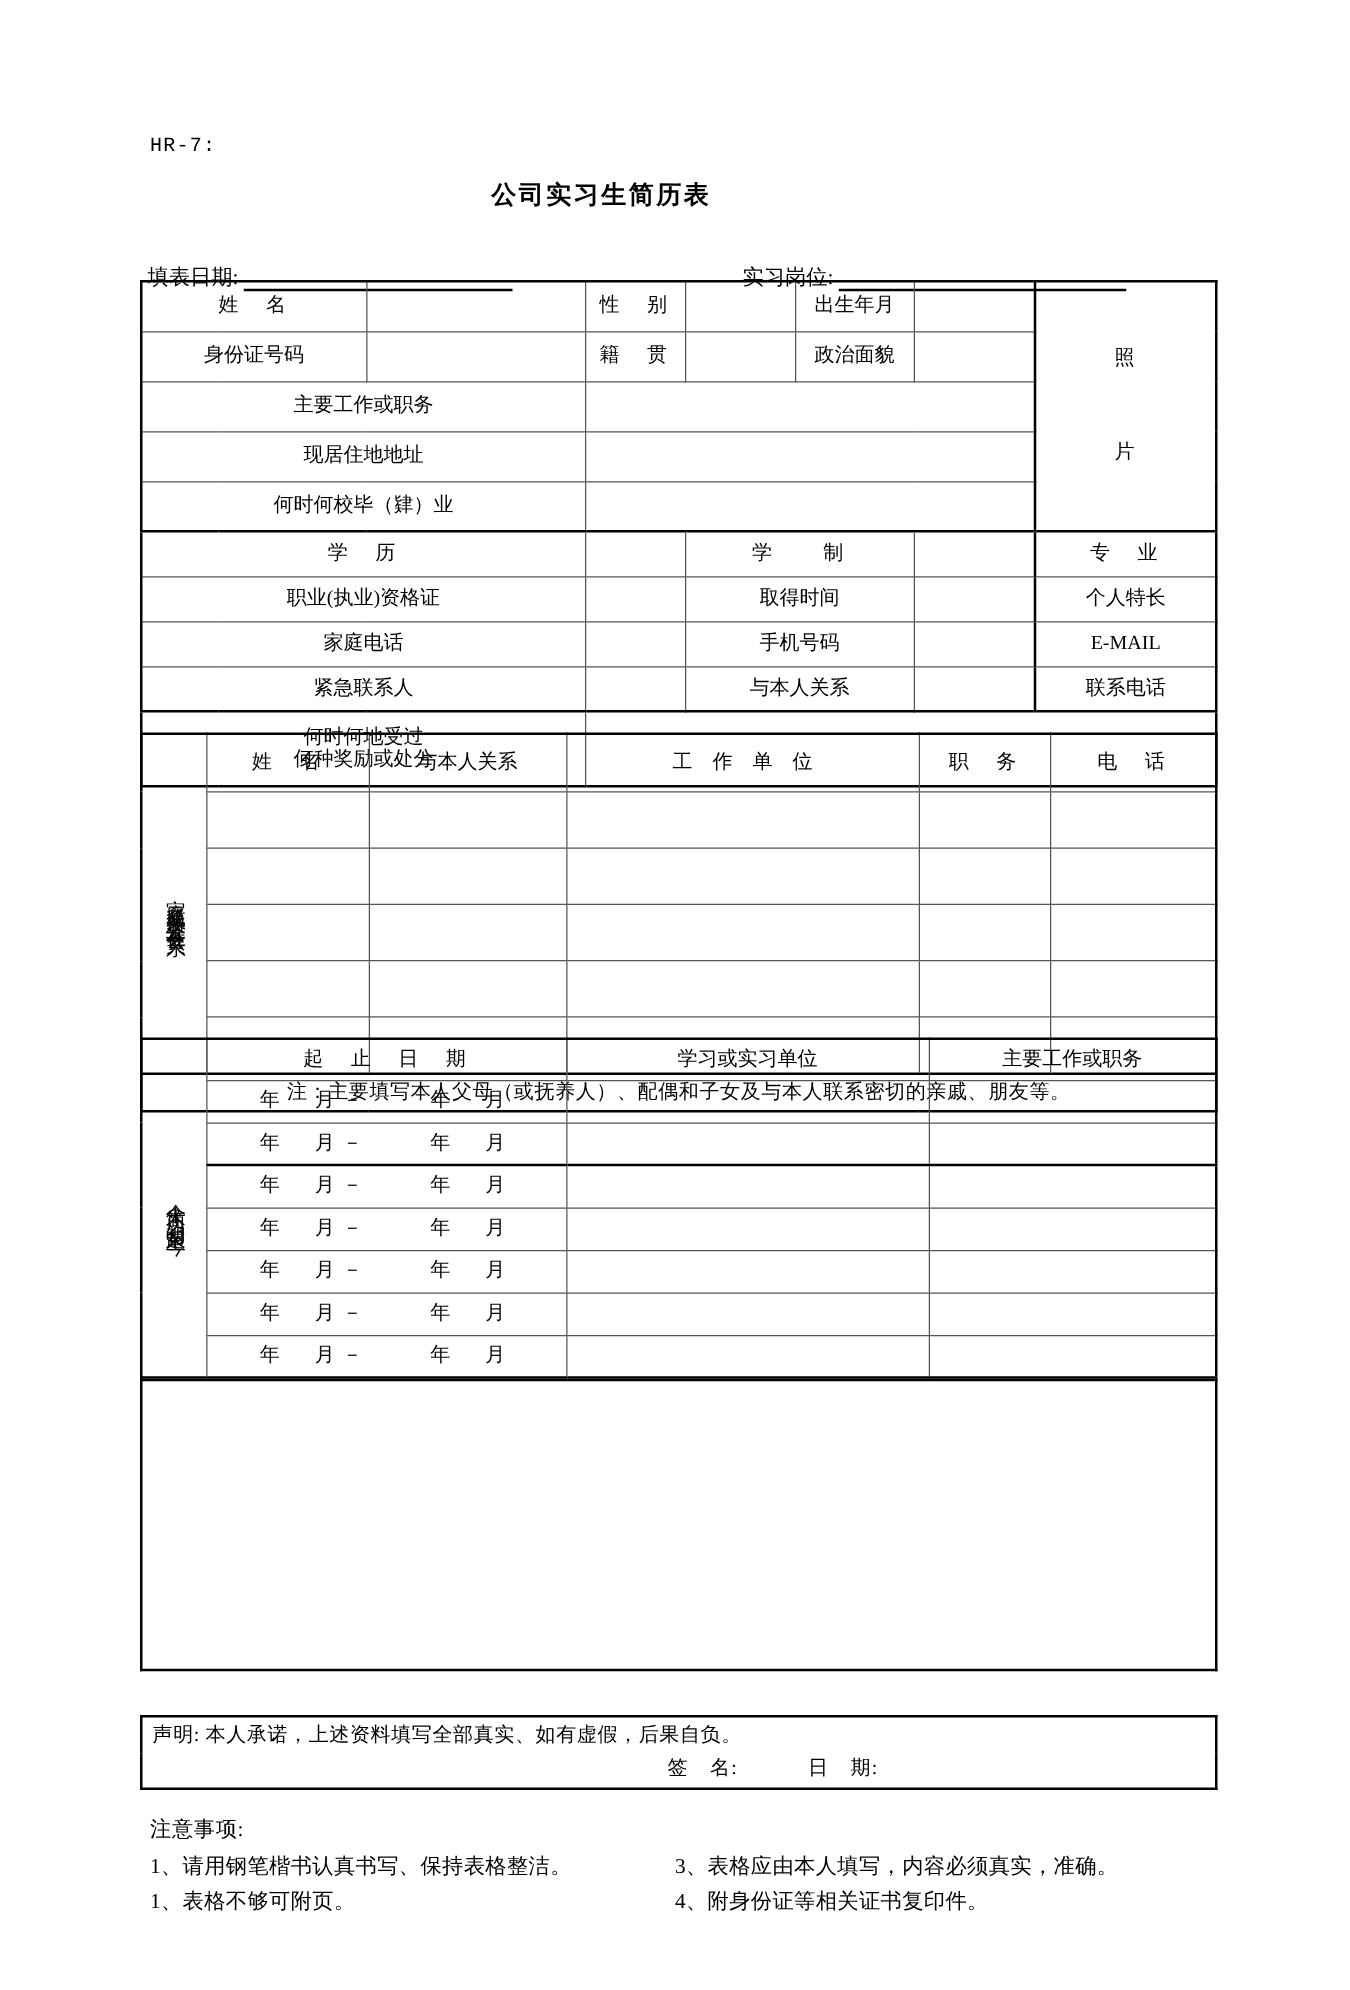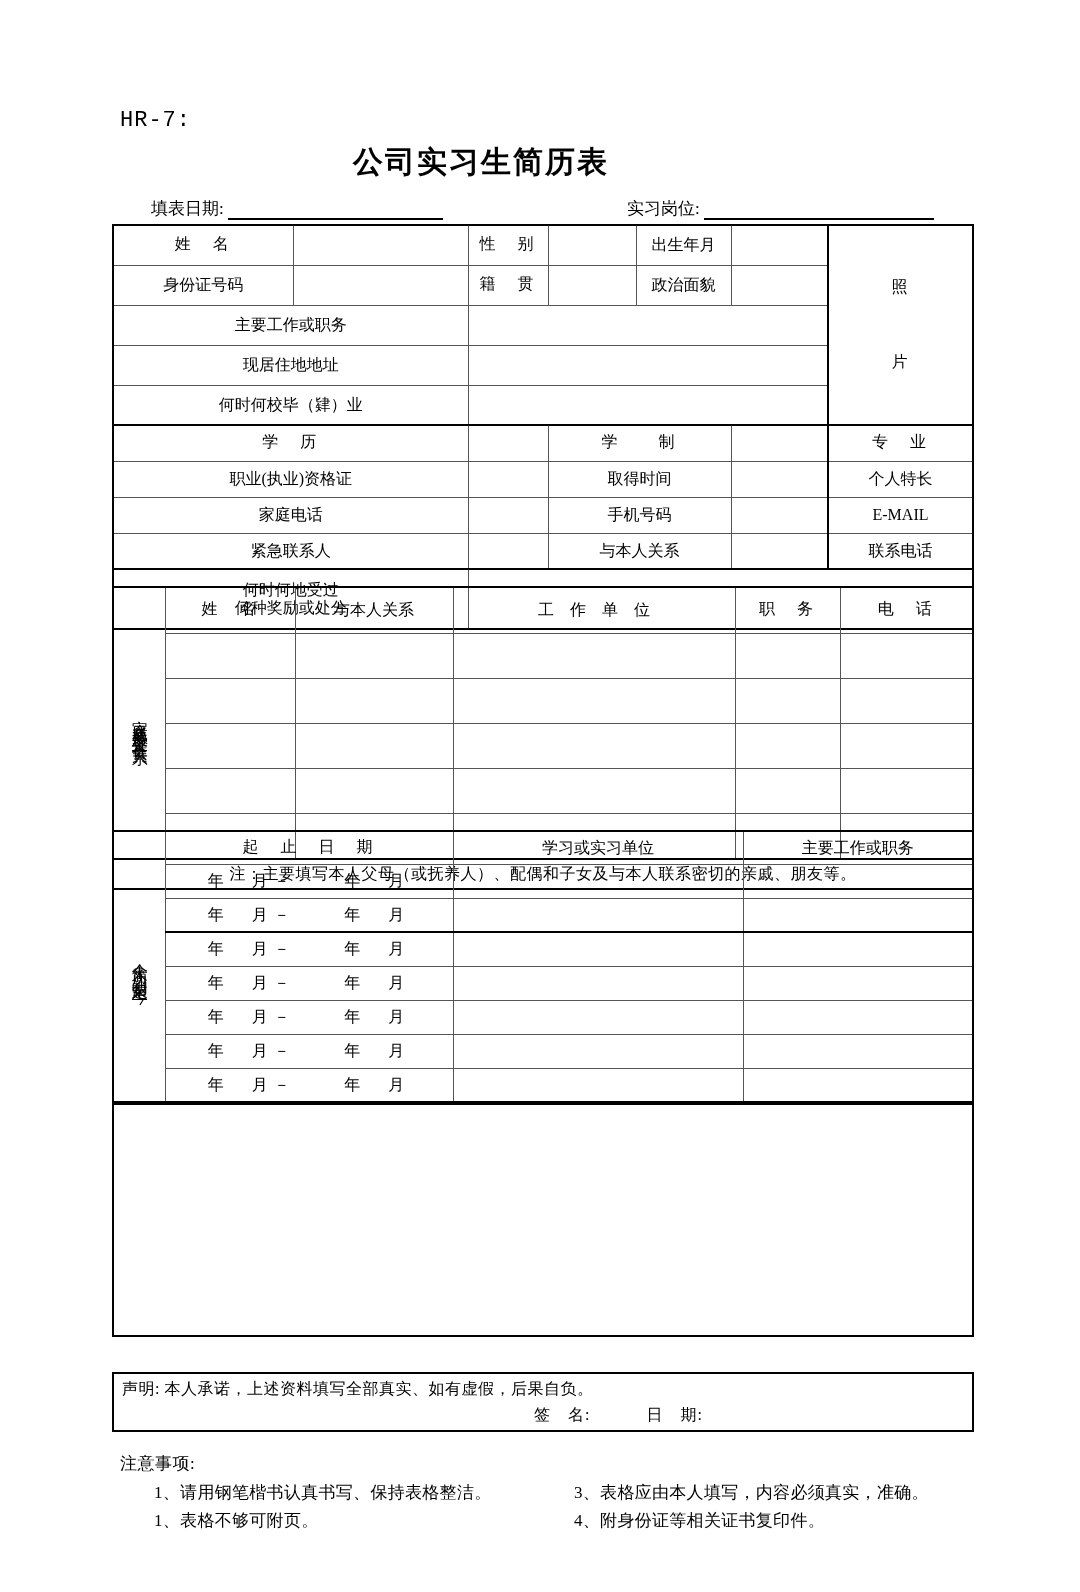--- a/index.html
+++ b/index.html
@@ -20,45 +20,44 @@
     left: 0; top: 0;
     width: 1080px;
     height: 1592px;
   }
 
   
   .form-code {
     position: absolute;
     left: 120px;
     top: 108px;
-    font-size: 22px;
+    font-size: 16px;
     letter-spacing: 1px;
     font-family: "Liberation Mono", "DejaVu Sans Mono", monospace;
   }
 
   
   .doc-title {
     position: absolute;
     left: 0;
     top: 142px;
     width: 962px;
     text-align: center;
-    font-size: 30px;
+    font-size: 20px;
     font-weight: bold;
     letter-spacing: 2px;
   }
 
   
   .meta-line {
     position: absolute;
     left: 112px;
-    top: 197px;
+    top: 210px;
     width: 860px;
     height: 26px;
-    margin-left: 33px;
   }
   .meta-group {
     position: absolute;
     display: flex;
     align-items: flex-end;
     font-size: 17px;
   }
   .meta-group.left { left: 6px; }
   .meta-group.right { left: 482px; }
   .meta-label { white-space: nowrap; }
@@ -198,21 +197,20 @@
   .notices {
     position: absolute;
     left: 120px;
     top: 1452px;
     width: 880px;
     font-size: 17px;
   }
   .notices-title { letter-spacing: 0.5px; }
   .notice-grid {
     margin-top: 6px;
-    margin-left: 34px;
     display: grid;
     grid-template-columns: 420px 420px;
     row-gap: 5px;
   }
   .notice-item { white-space: nowrap; letter-spacing: 0.3px; }
 </style>
 </head>
 <body>
 
 <div class="page">

